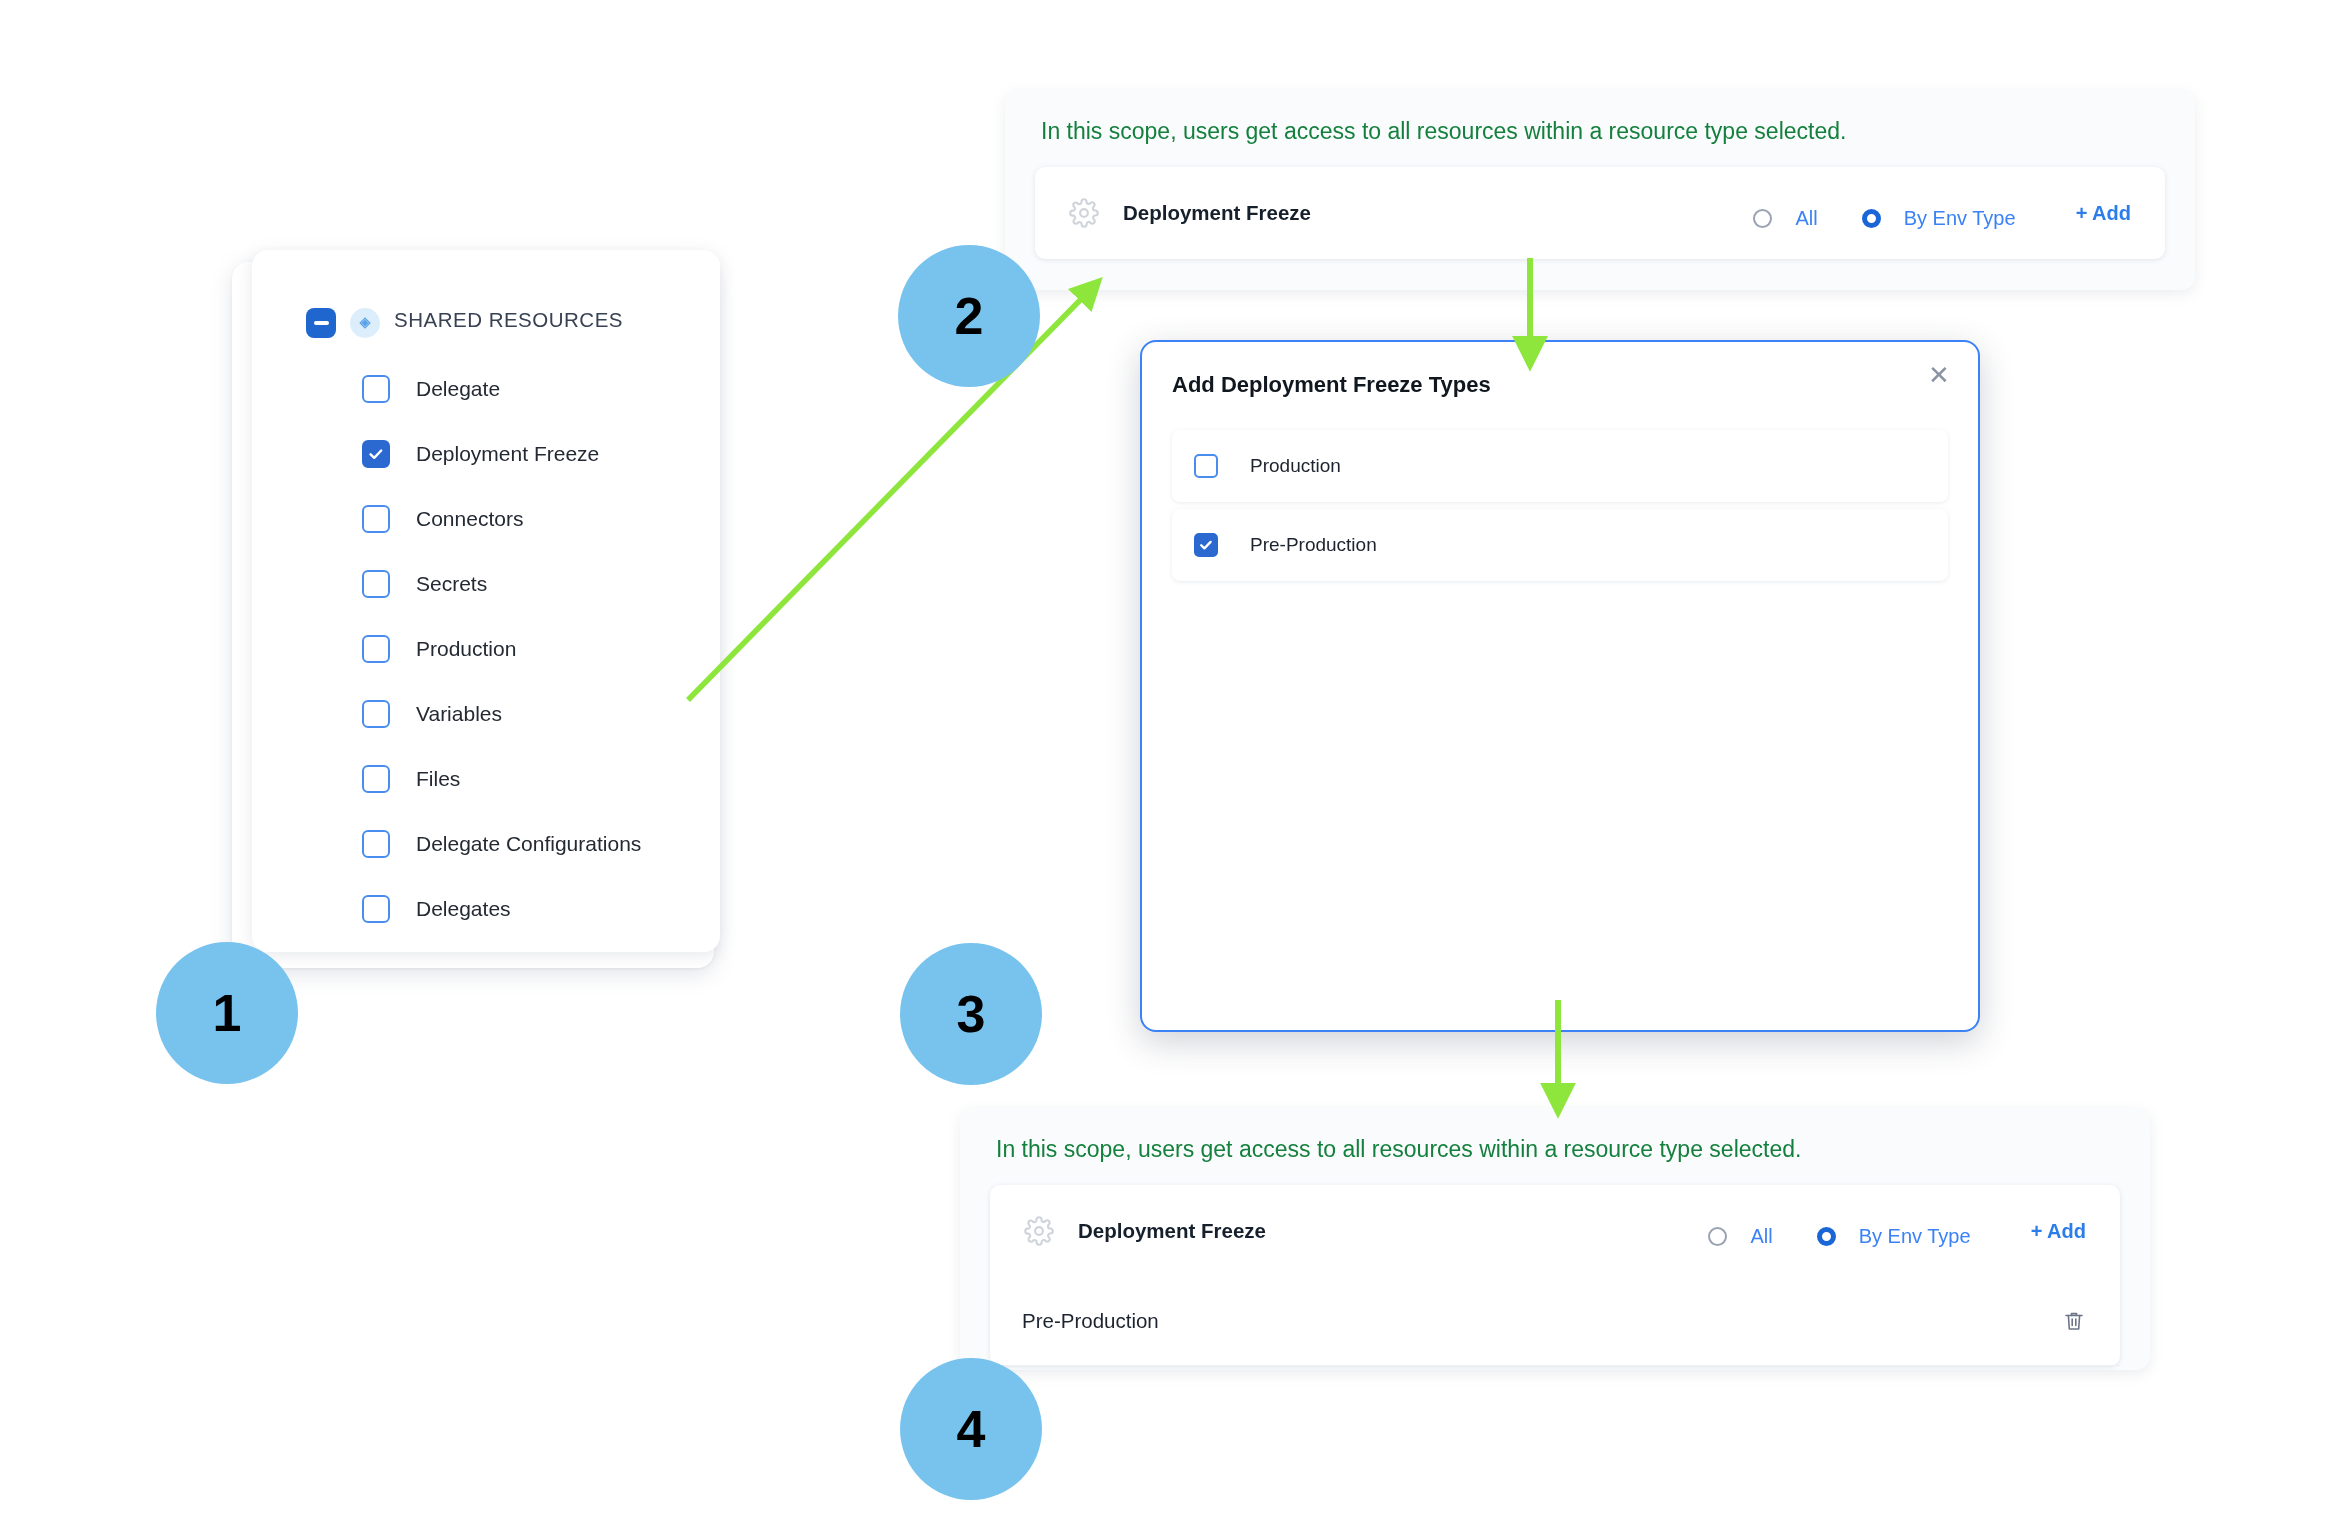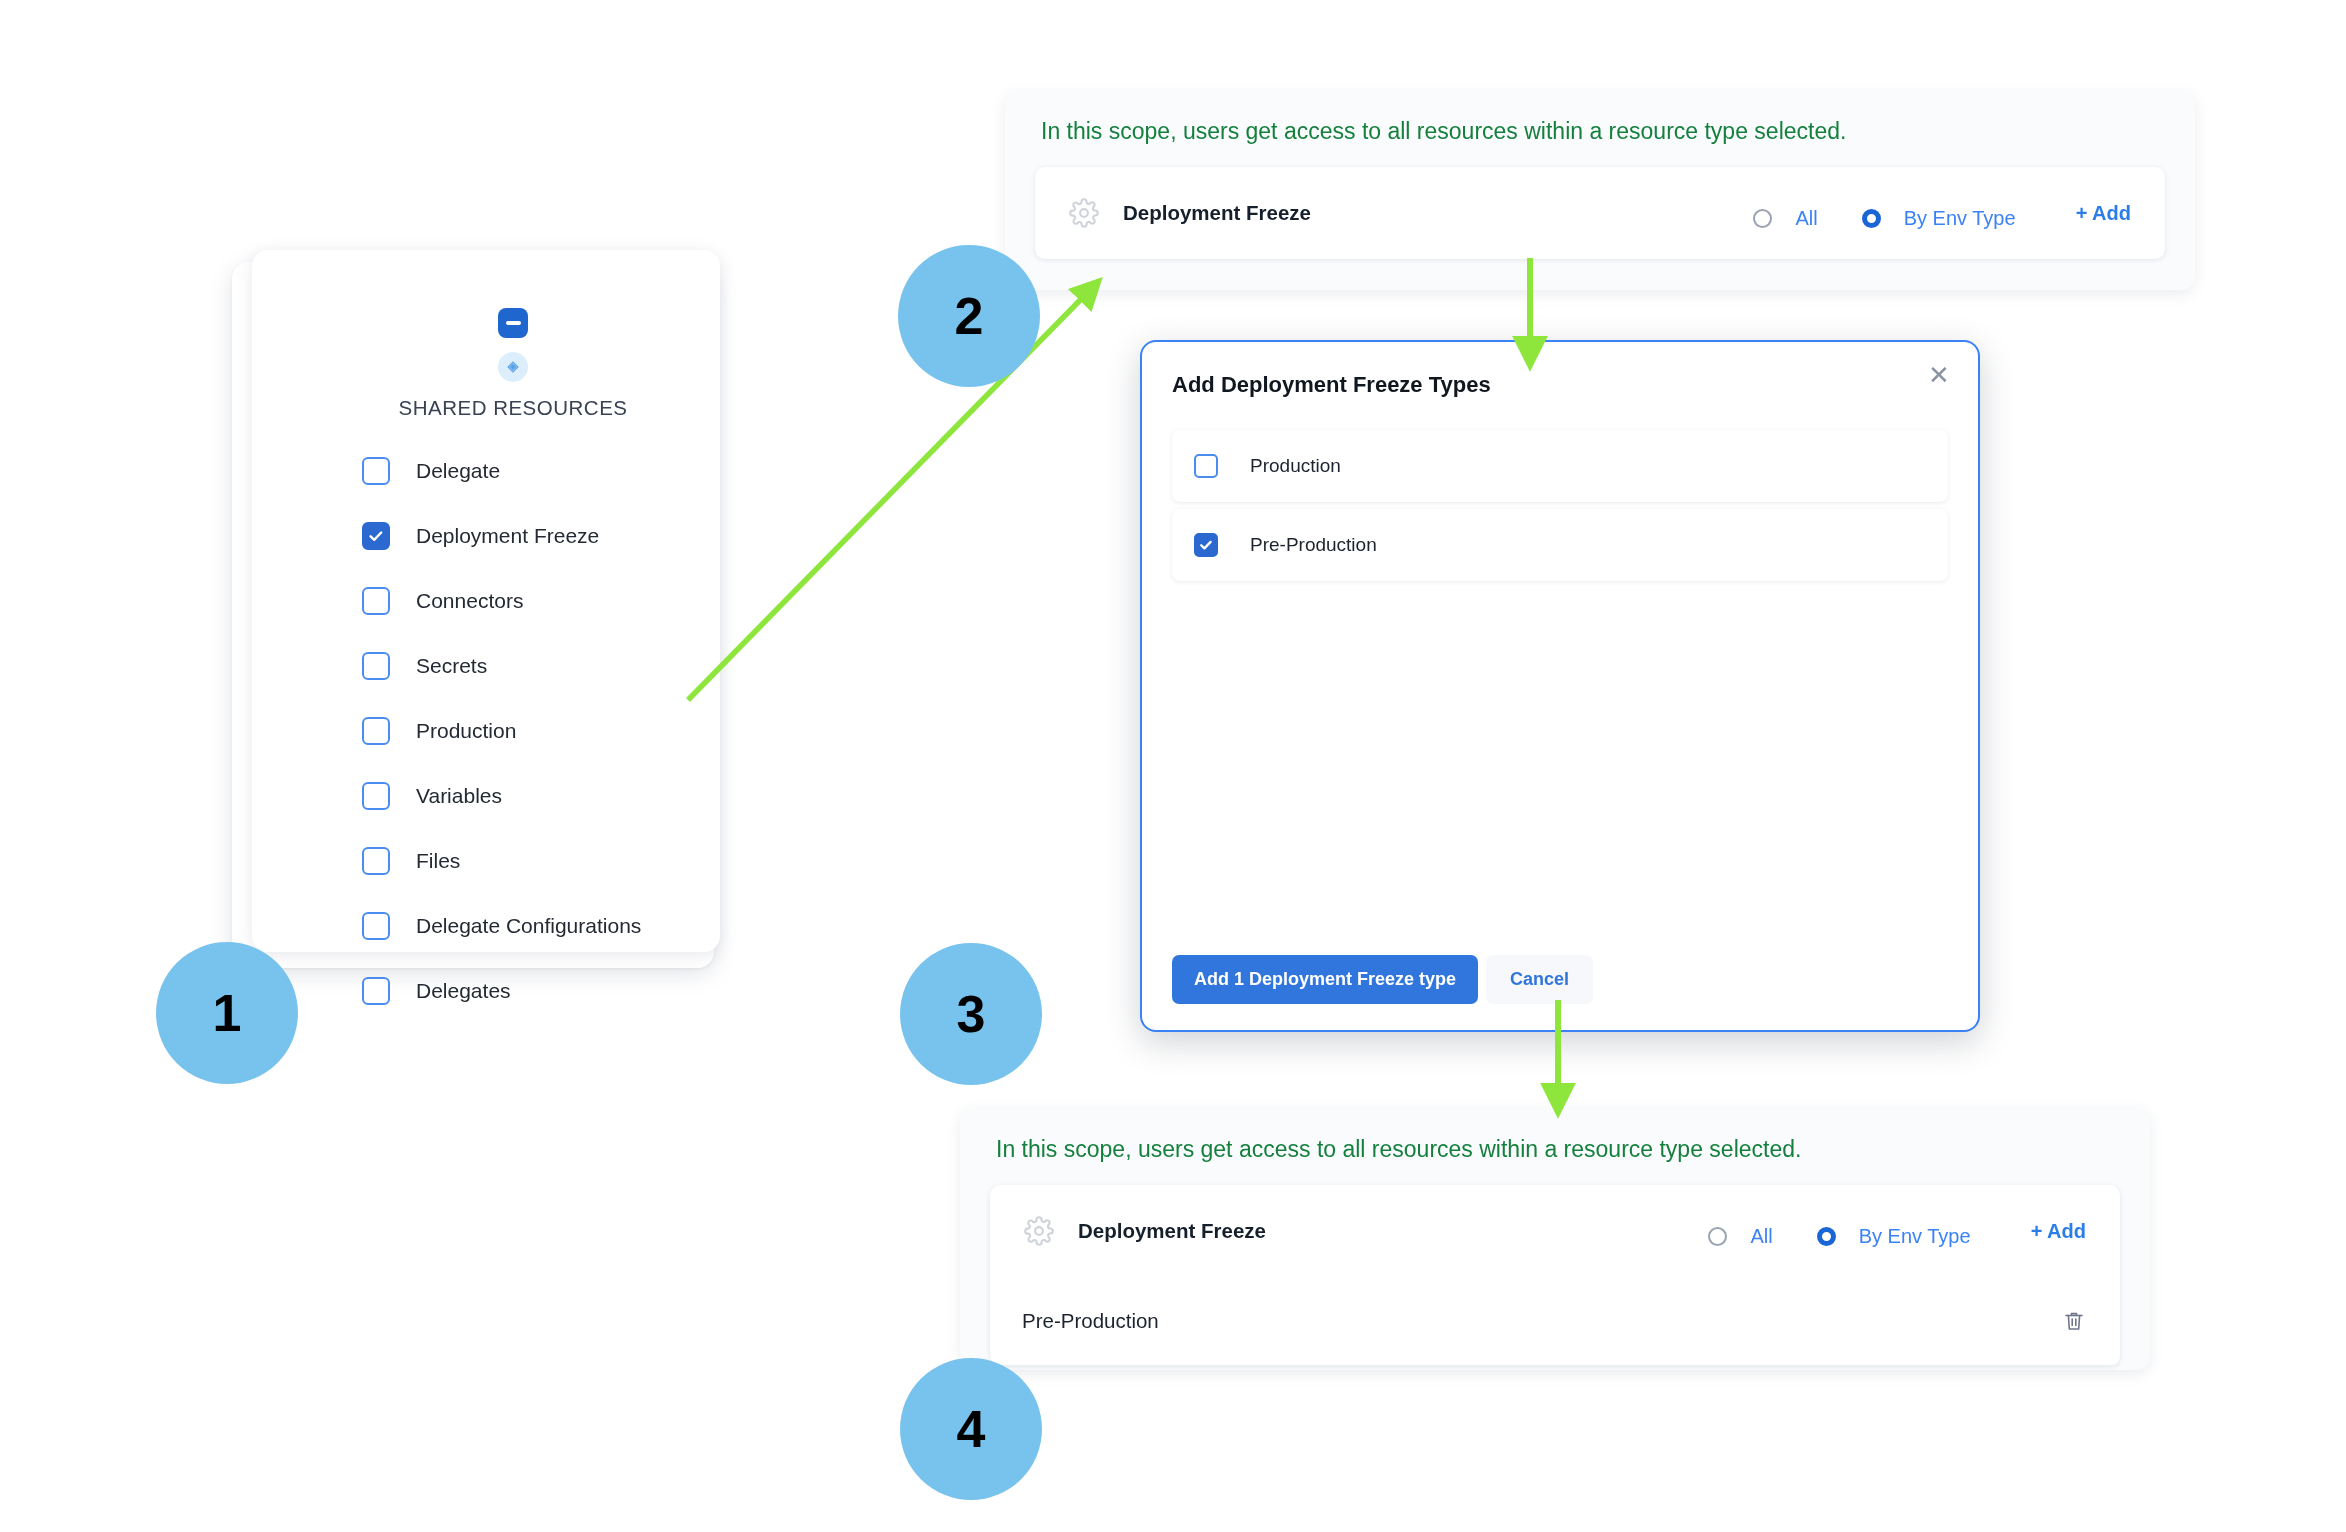--- a/index.html
+++ b/index.html
@@ -55,24 +55,22 @@
     width: 468px;
     height: 702px;
     background: #ffffff;
     border-radius: 16px;
     box-shadow: 0 3px 16px rgba(120,130,150,0.18);
     z-index: 14;
     padding: 0;
   }
   .sr-header {
     display: flex;
-    align-items: center;
     gap: 14px;
     padding: 58px 0 0 54px;
-    flex-direction: column;
   }
   .sr-collapse {
     width: 30px;
     height: 30px;
     border-radius: 8px;
     background: #1f66cf;
     display: flex;
     align-items: center;
     justify-content: center;
     flex: 0 0 auto;
@@ -422,24 +420,20 @@
       <div class="modal-opt">
         <span class="cbx checked">
           <svg width="16" height="16" viewBox="0 0 18 18">
               <path d="M3.6 9.3 L7.2 12.8 L14.2 5.5" stroke="#ffffff" stroke-width="2.6" fill="none" stroke-linecap="round" stroke-linejoin="round"></path>
             </svg>
         </span>
         <span class="modal-opt-label">Pre-Production</span>
       </div>
     </div>
 
-    <div id="modal-footer">
-      <button class="btn-primary">Add 1 Deployment Freeze type</button>
-      <button class="btn-ghost">Cancel</button>
-    </div>
   </div>
 
   <div class="scope-panel" id="scope-after" style="left:960px; top:1108px; width:1190px; height:262px;">
     <div class="scope-note">In this scope, users get access to all resources within a resource type selected.</div>
     <div class="scope-inner">
       <div class="scope-row">
         <span class="gear-wrap">
           <svg width="30" height="30" viewBox="0 0 24 24" fill="none" stroke="#cfd3da" stroke-width="1.7">
             <circle cx="12" cy="12" r="3.1"></circle>
             <path d="M19.4 15a1.6 1.6 0 0 0 .3 1.8l.1.1a2 2 0 1 1-2.8 2.8l-.1-.1a1.6 1.6 0 0 0-1.8-.3 1.6 1.6 0 0 0-1 1.5V21a2 2 0 1 1-4 0v-.1a1.6 1.6 0 0 0-1-1.5 1.6 1.6 0 0 0-1.8.3l-.1.1a2 2 0 1 1-2.8-2.8l.1-.1a1.6 1.6 0 0 0 .3-1.8 1.6 1.6 0 0 0-1.5-1H3a2 2 0 1 1 0-4h.1a1.6 1.6 0 0 0 1.5-1 1.6 1.6 0 0 0-.3-1.8l-.1-.1a2 2 0 1 1 2.8-2.8l.1.1a1.6 1.6 0 0 0 1.8.3H9a1.6 1.6 0 0 0 1-1.5V3a2 2 0 1 1 4 0v.1a1.6 1.6 0 0 0 1 1.5 1.6 1.6 0 0 0 1.8-.3l.1-.1a2 2 0 1 1 2.8 2.8l-.1.1a1.6 1.6 0 0 0-.3 1.8V9a1.6 1.6 0 0 0 1.5 1H21a2 2 0 1 1 0 4h-.1a1.6 1.6 0 0 0-1.5 1z"></path>

